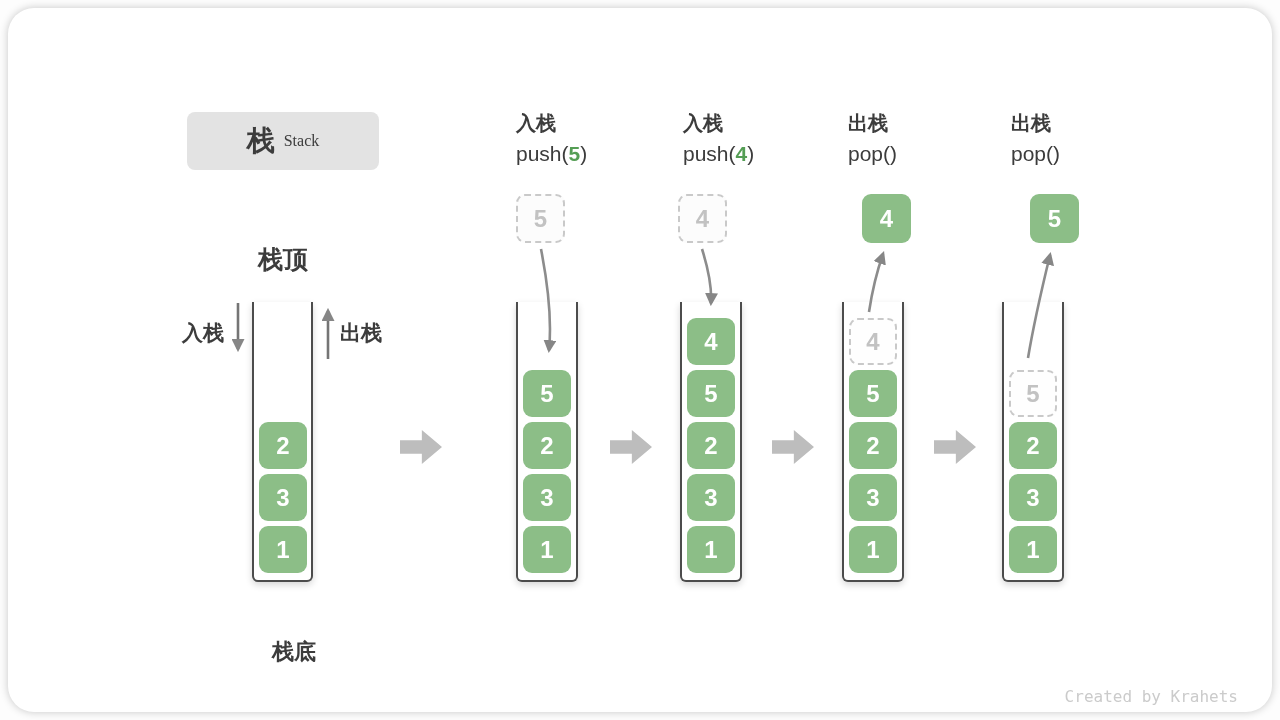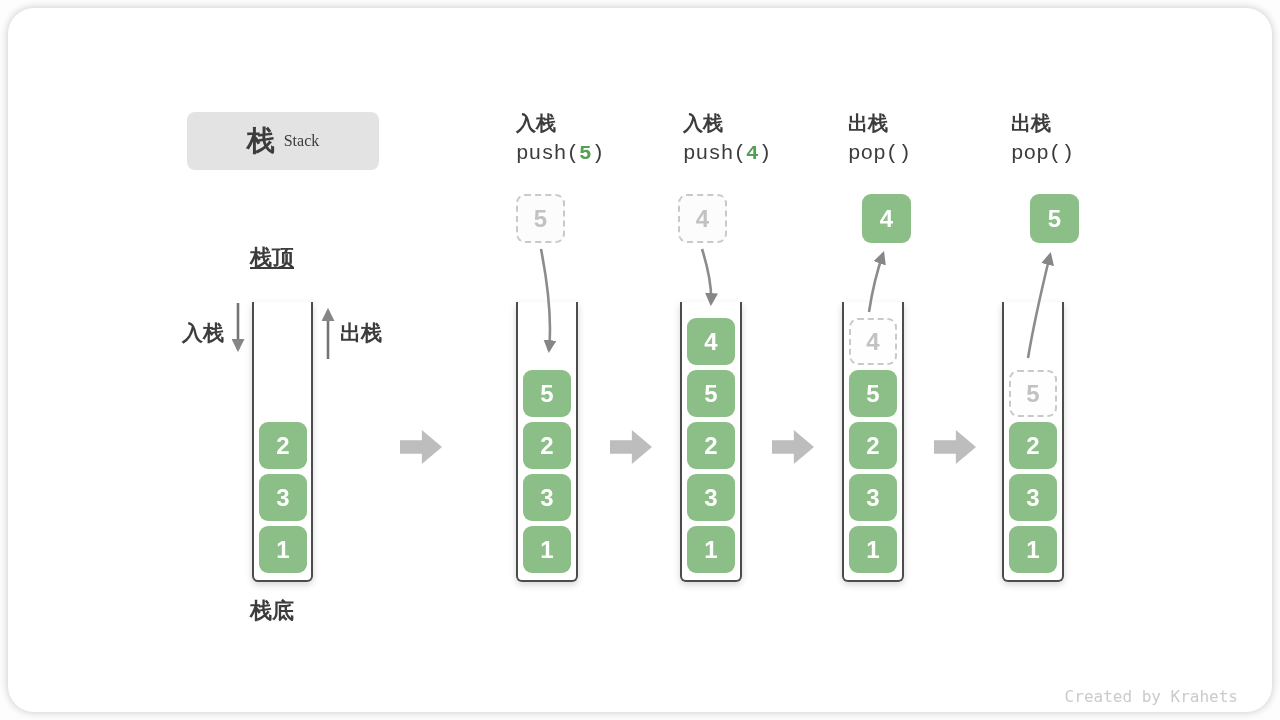--- a/index.html
+++ b/index.html
@@ -13,21 +13,21 @@
   
   .title-box { position:absolute; left:187px; top:112px; width:192px; height:58px;
                background:#E3E3E3; border-radius:8px; display:flex;
                align-items:center; justify-content:center; gap:9px; color:#3C3C3C; }
   .title-zh { font-size:28px; font-weight:bold; }
   .title-en { font-family:Liberation Serif, serif; font-size:16px; font-weight:500; }
 
   
   .op-label { position:absolute; top:108px; color:#3C3C3C; }
   .op-cn { font-size:20px; font-weight:600; line-height:30px; }
-  .op-code { font-family:Liberation Mono, monospace; font-size:21px;
+  .op-code { font-family:Liberation Sans, sans-serif; font-size:21px;
              font-weight:500; line-height:32px; color:#3C3C3C; }
   .op-arg { color:#559E55; font-weight:bold; }
 
   
   .stack { position:absolute; top:302px; height:280px; background:#ffffff;
            border-left:2px solid #4C4C4C; border-right:2px solid #4C4C4C;
            border-bottom:2px solid #4C4C4C; border-radius:0 0 6px 6px;
            box-shadow:0 3px 7px rgba(0,0,0,0.16); }
 
   
@@ -35,22 +35,22 @@
           background:#8CBE87; color:#ffffff; font-size:24px; font-weight:600;
           display:flex; align-items:center; justify-content:center; }
   .stack .cell { left:5px; }
   .r1{top:16px} .r2{top:68px} .r3{top:120px} .r4{top:172px} .r5{top:224px}
   .cell.ghost { background:#fefefe; border:2px dashed #C9C9C9; color:#C2C2C2; }
   .cell.float { position:absolute; width:49px; height:49px; }
   .cell.float.dashed { background:#FCFCFC; border:2px dashed #C9C9C9; color:#C2C2C2; }
 
   
   .side-label { position:absolute; color:#3C3C3C; font-weight:bold; font-size:21px; }
-  .lbl-top    { left:250px; top:243px; width:66px; font-size:22px;text-decoration:underline; }
-  .lbl-bottom { left:250px; top:596px; width:66px; text-align:left; font-size:22px; }
+  .lbl-top    { left:250px; top:243px; width:66px; text-align:center; font-size:25px; }
+  .lbl-bottom { left:250px; top:637px; width:66px; text-align:right; font-size:22px; }
   .lbl-push   { left:164px; top:319px; width:60px; text-align:right; }
   .lbl-pop    { left:340px; top:319px; width:60px; text-align:left; }
 
   
   .barrow { position:absolute; top:430px; width:42px; height:34px; background:#BDBDBD;
             clip-path:polygon(0 30%, 52% 30%, 52% 0, 100% 50%, 52% 100%, 52% 70%, 0 70%); }
 
   svg.overlay { position:absolute; left:0; top:0; width:1280px; height:720px;
                 pointer-events:none; }
 

